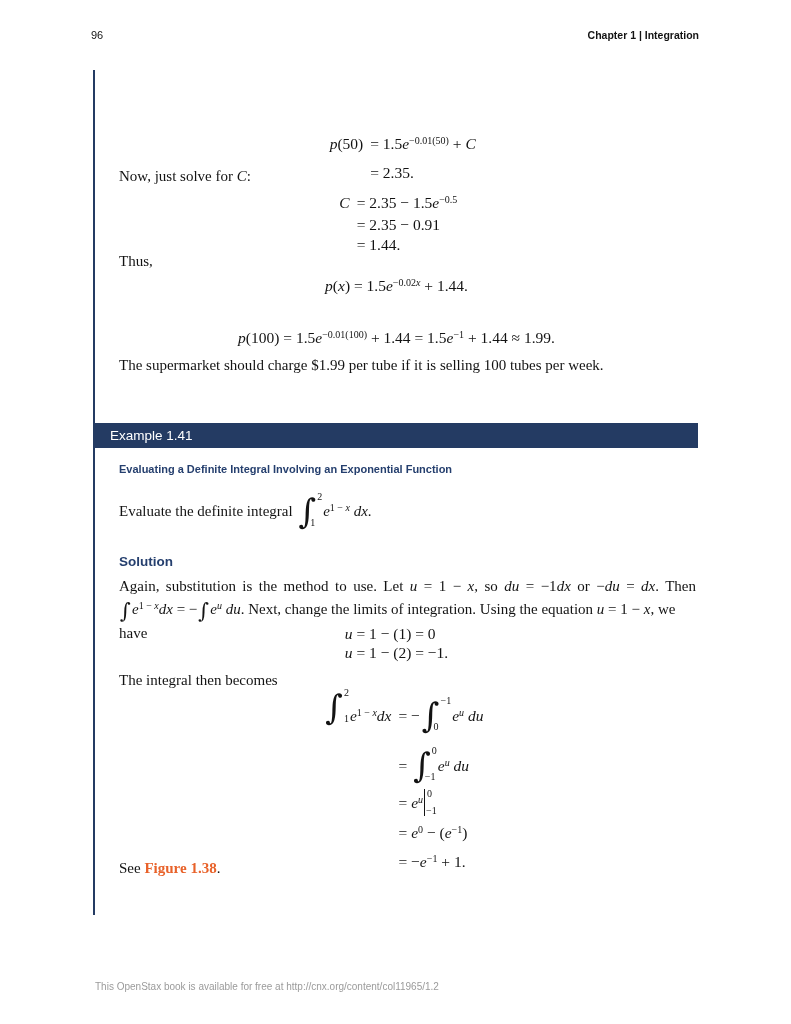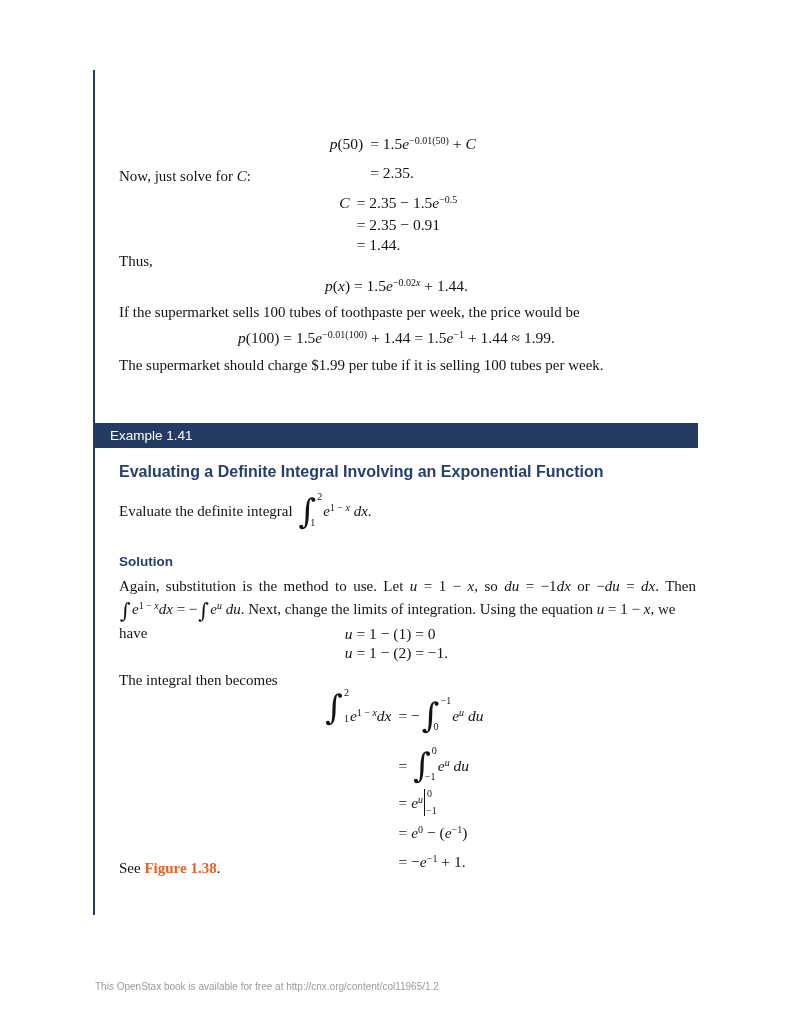--- a/index.html
+++ b/index.html
@@ -44,21 +44,21 @@
   .int-lims .hi{margin-left:1px;}
   .int-lims .lo{margin-left:-6px;}
   .int-inline{font-size:21px;font-family:"DejaVu Serif",serif;vertical-align:-4px;line-height:1;margin:0 1px;}
   .evalbar{display:inline-flex;vertical-align:middle;height:27px;position:relative;top:-2px;margin-left:1px;}
   .ebar{width:1px;background:#131313;height:27px;}
   .evalbar .int-lims{height:27px;padding:0 0 1px;margin-left:1px;}
   .evalbar .int-lims .lo{margin-left:0;}
 
   
   .ex-title{position:absolute;left:24px;top:15px;font-family:"Liberation Sans","DejaVu Sans",sans-serif;
-            font-weight:bold;font-size:16px;color:#253f6e;}
+            font-weight:bold;font-size:11px;color:#253f6e;}
   .eval-line{position:absolute;left:24px;top:44px;font-size:15px;}
   .sol{position:absolute;left:24px;top:106px;font-family:"Liberation Sans","DejaVu Sans",sans-serif;
        font-weight:bold;font-size:13.5px;color:#253f6e;}
   .p1{position:absolute;left:24px;top:127px;width:577px;font-size:15px;line-height:23px;}
   .p1 .jline{text-align:justify;text-align-last:justify;}
   .ublock{position:absolute;left:0;right:0;top:176px;display:flex;justify-content:center;font-size:15.5px;}
   .ublock .urow{line-height:19px;}
   .p2{position:absolute;left:24px;top:224px;font-size:15px;}
   .eqmain{position:absolute;left:0;right:0;top:240px;display:flex;justify-content:center;font-size:15.5px;}
   .eqmain .lhs{min-width:82px;display:flex;justify-content:flex-end;align-items:baseline;}
@@ -78,20 +78,24 @@
   .b-eqpx{top:273px;line-height:26px;}
   .b-if{top:303px;}
   .b-eqp100{top:325px;line-height:26px;}
   .b-charge{top:356px;}
 </style>
 </head>
 <body>
 
 <div class="page">
 
+  <div class="hdr">
+    <span>96</span>
+    <span class="ch">Chapter 1 | Integration</span>
+  </div>
 
   <div class="rule-top"></div>
 
   <div class="eqc b-eqp50">
     <div class="eqblock eq-p50">
       <div class="eqrow">
         <div class="lhs"><span class="it">p</span><span class="rm">(50)</span></div>
         <div class="rhs"><span class="rm">= 1.5</span><span class="it">e</span><span class="sup"><span class="rm">−0.01(50)</span></span><span class="rm"> + </span><span class="it">C</span></div>
       </div>
       <div class="eqrow">
@@ -119,21 +123,20 @@
       </div>
     </div>
   </div>
 
   <div class="para b-thus">Thus,</div>
 
   <div class="eqc b-eqpx">
     <div class="eqblock"><span class="it">p</span><span class="rm">(</span><span class="it">x</span><span class="rm">) = 1.5</span><span class="it">e</span><span class="sup"><span class="rm">−0.02</span><span class="it">x</span></span><span class="rm"> + 1.44.</span></div>
   </div>
 
-  <div class="para b-if">If the supermarket sells 100 tubes of toothpaste per week, the price would be</div>
 
   <div class="eqc b-eqp100">
     <div class="eqblock"><span class="it">p</span><span class="rm">(100) = 1.5</span><span class="it">e</span><span class="sup"><span class="rm">−0.01(100)</span></span><span class="rm"> + 1.44 = 1.5</span><span class="it">e</span><span class="sup"><span class="rm">−1</span></span><span class="rm"> + 1.44 ≈ 1.99.</span></div>
   </div>
 
   <div class="para b-charge">The supermarket should charge $1.99 per tube if it is selling 100 tubes per week.</div>
 
   <div class="ex-bar">
     <span>Example 1.41</span>
   </div>

